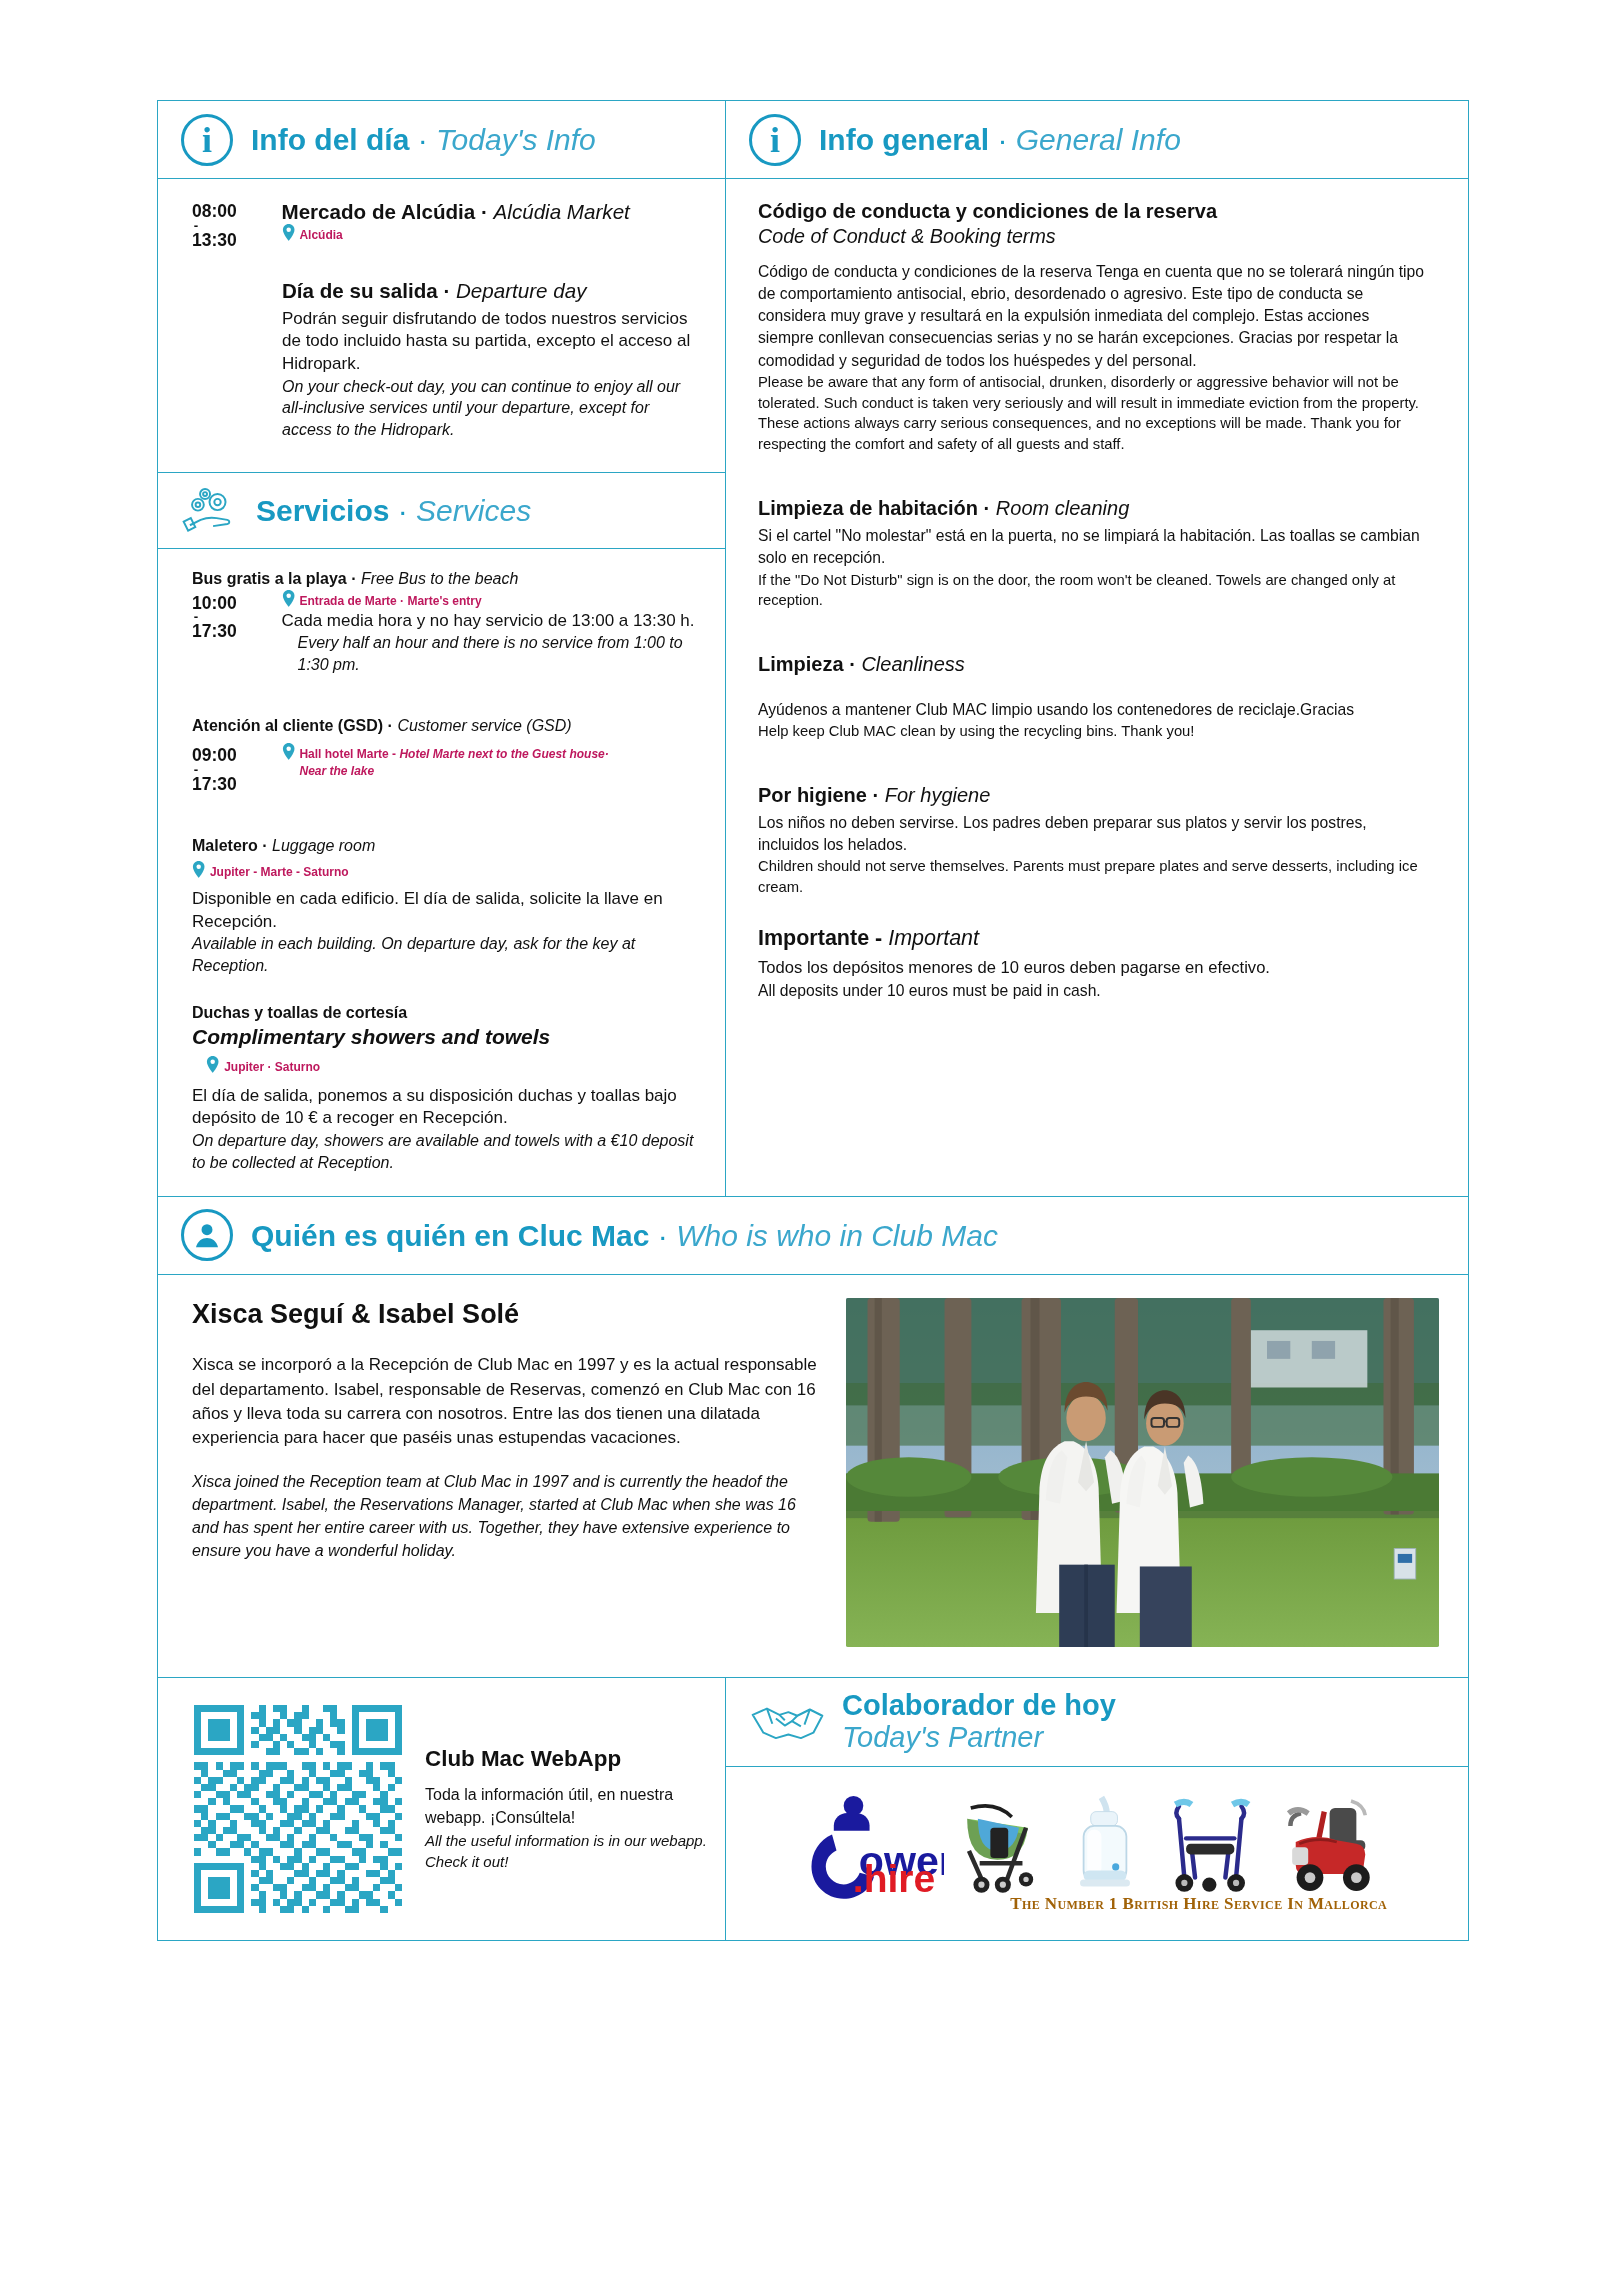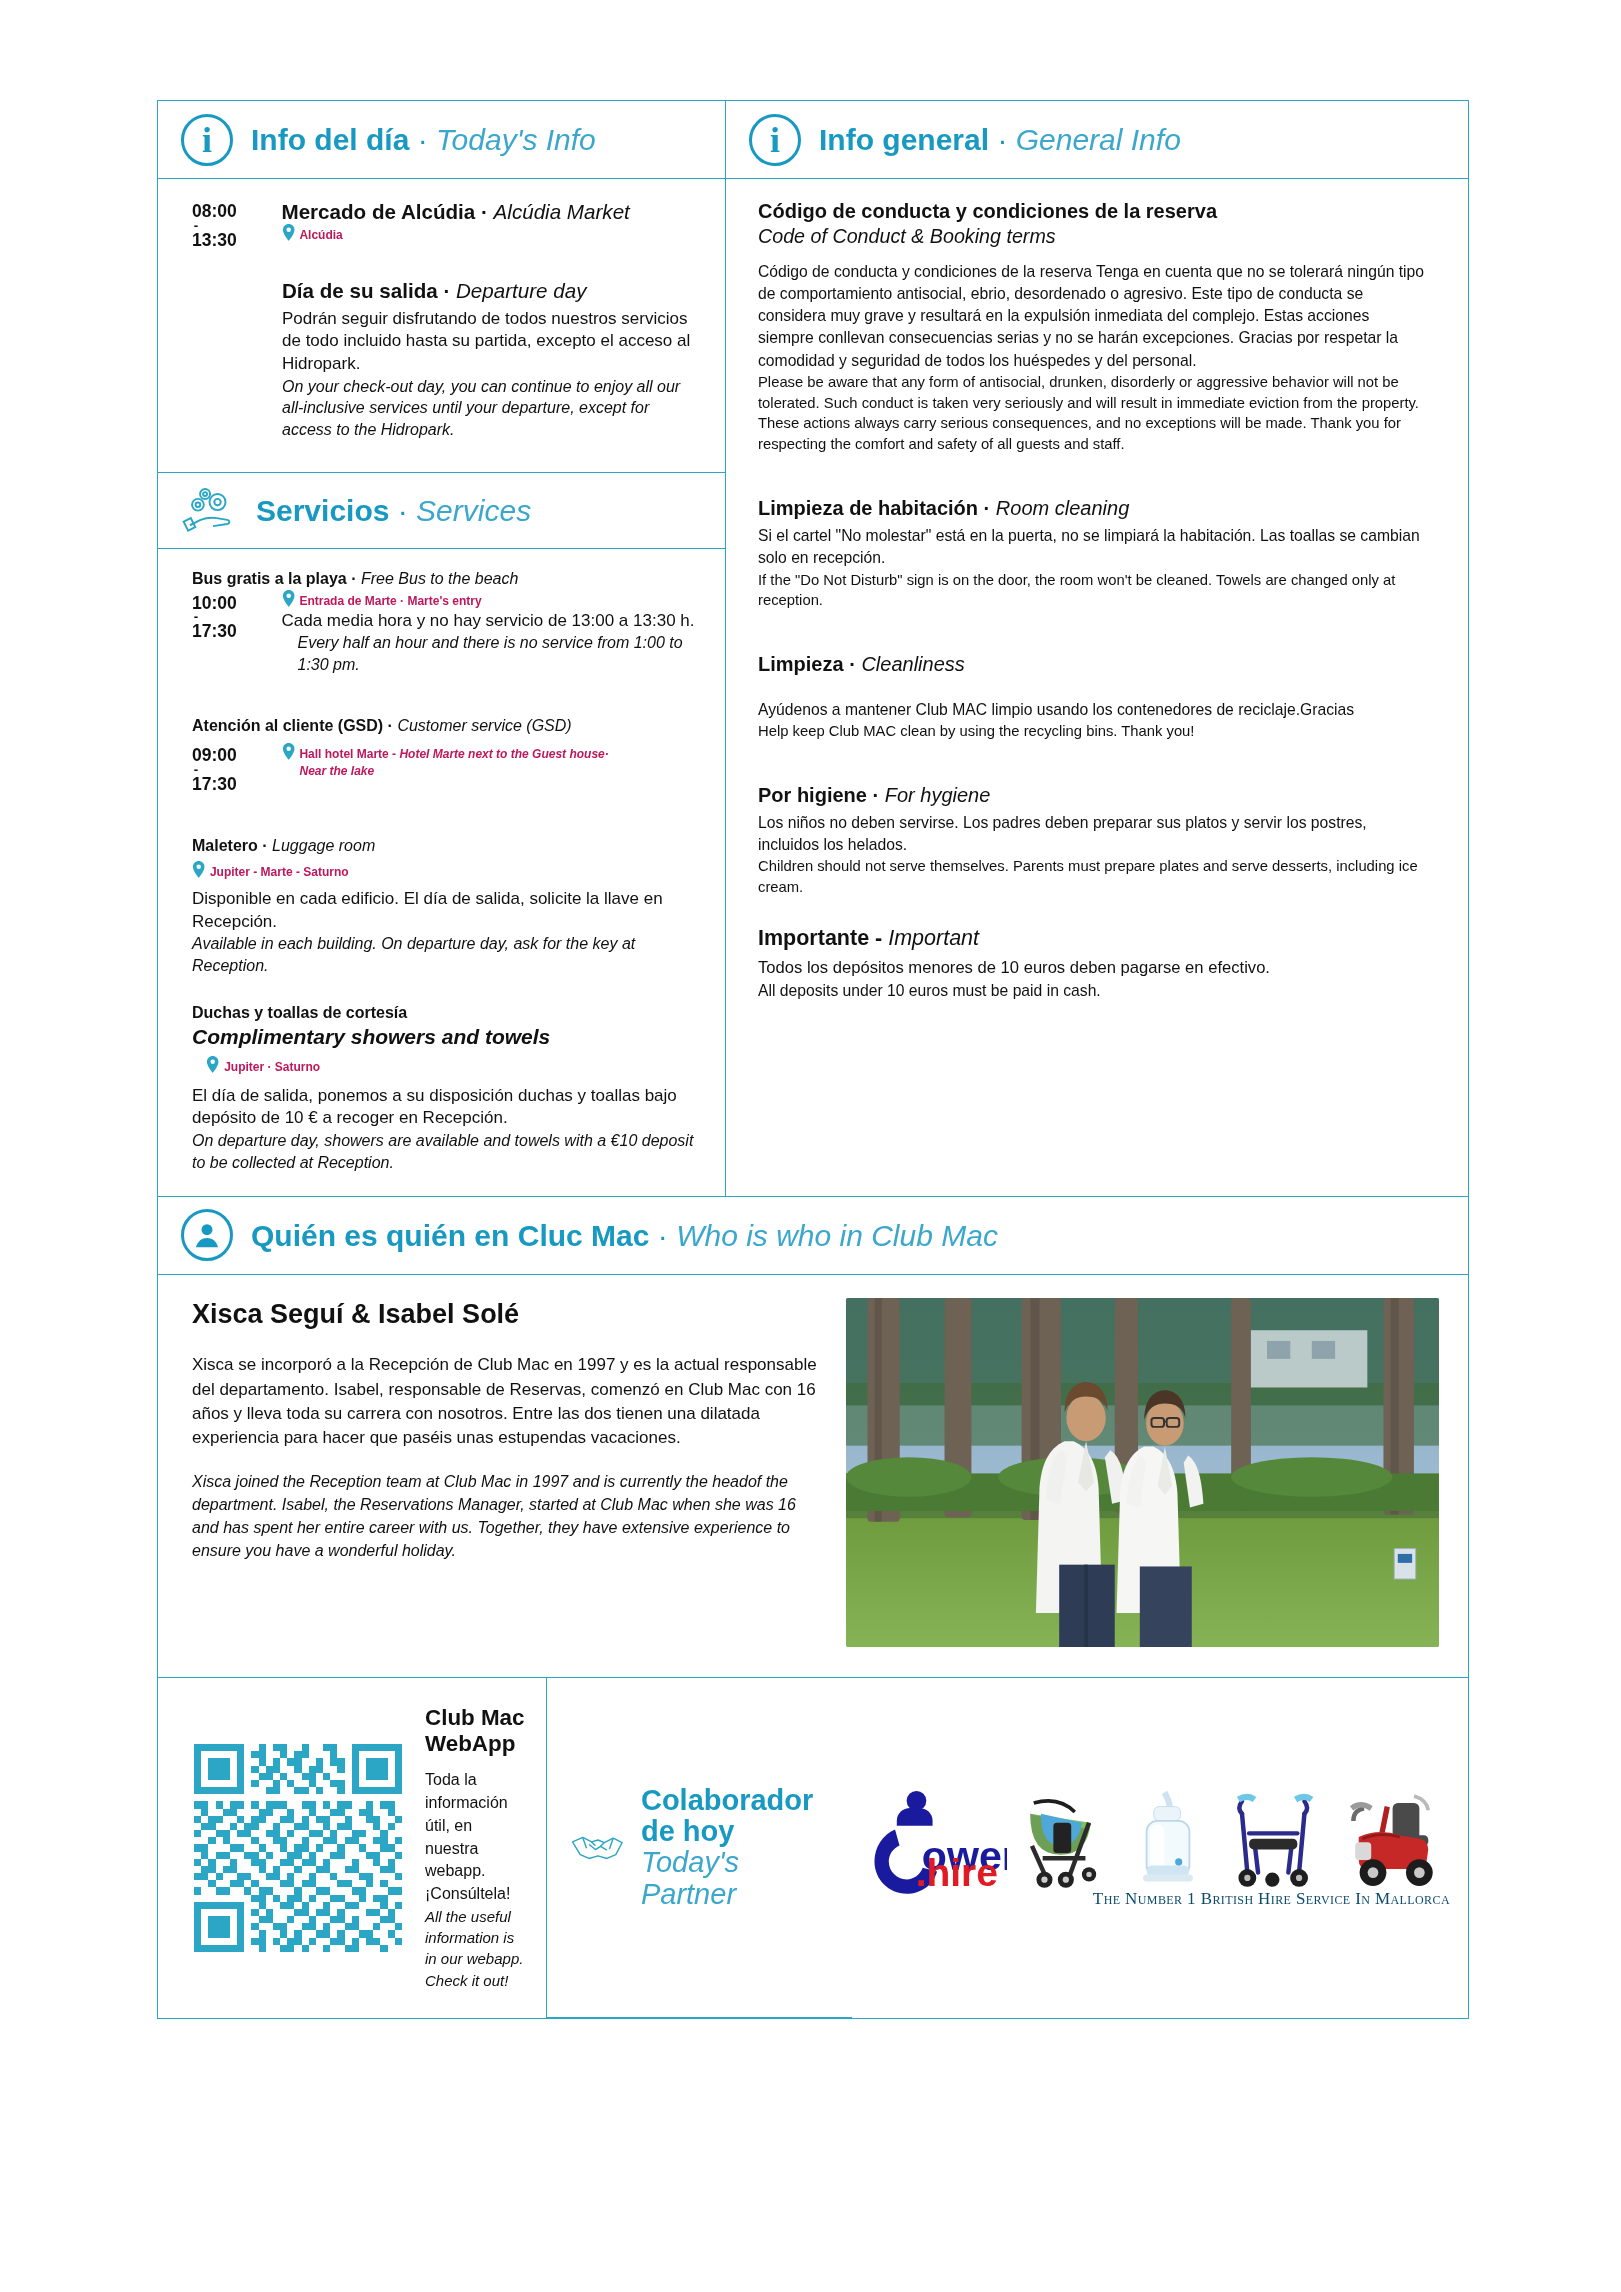--- a/index.html
+++ b/index.html
@@ -63,31 +63,31 @@
   .who-body { display: flex; padding: 23px 27px 30px 34px; gap: 27px; }
   .who-left { width: 627px; }
   .who-name { font-size: 27px; font-weight: bold; line-height: 1.2; margin-bottom: 23px; }
   .who-es { font-size: 17px; line-height: 1.42; }
   .who-en { font-size: 16px; font-style: italic; line-height: 1.42; margin-top: 21.5px; }
   .photo { width: 593px; height: 349px; border-radius: 1.8px; overflow: hidden; position: relative; flex: 0 0 auto; }
 
   
   .bot { display: flex; align-items: stretch; }
   .botL { width: 568px; border-right: 1.8px solid #2ba6c4; display: flex; align-items: center; padding: 27px 18px 27px 36px; gap: 23px; }
-  .botR { flex: 1; display: flex; flex-direction: row; }
+  .botR { flex: 1; display: flex; flex-direction: column; }
   .qr { width: 208px; height: 208px; flex: 0 0 auto; }
   .wa-title { font-size: 22.4px; font-weight: bold; margin-bottom: 12.5px; }
   .wa-es { font-size: 16px; line-height: 1.42; }
   .wa-en { font-size: 15px; font-style: italic; line-height: 1.42; }
   .partner-hdr { display: flex; align-items: center; gap: 16px; padding: 12.5px 16px 12.5px 23px; border-bottom: 1.8px solid #2ba6c4; }
   .partner-title { font-size: 29px; font-weight: bold; color: #1899c2; line-height: 1.08; }
   .partner-title .en { font-style: italic; font-weight: normal; color: #3ba7cc; }
   .partner-body { flex: 1; display: flex; align-items: center; justify-content: center; padding: 18px; }
   .logo-row { display: flex; align-items: flex-end; gap: 9px; }
-  .logo-tag { font-family: "Liberation Serif", serif; font-variant: small-caps; font-size: 17px; color: #0c4a6e; letter-spacing: 0.4px; white-space: nowrap; }
+  .logo-tag { font-family: "Liberation Serif", serif; font-variant: small-caps; font-size: 17px; color: #a16207; letter-spacing: 0.4px; white-space: nowrap; font-weight: bold; }
 </style>
 </head>
 <body>
 
 <div class="page">
 
   <div class="bx top">
 
     <div class="colL">
 

